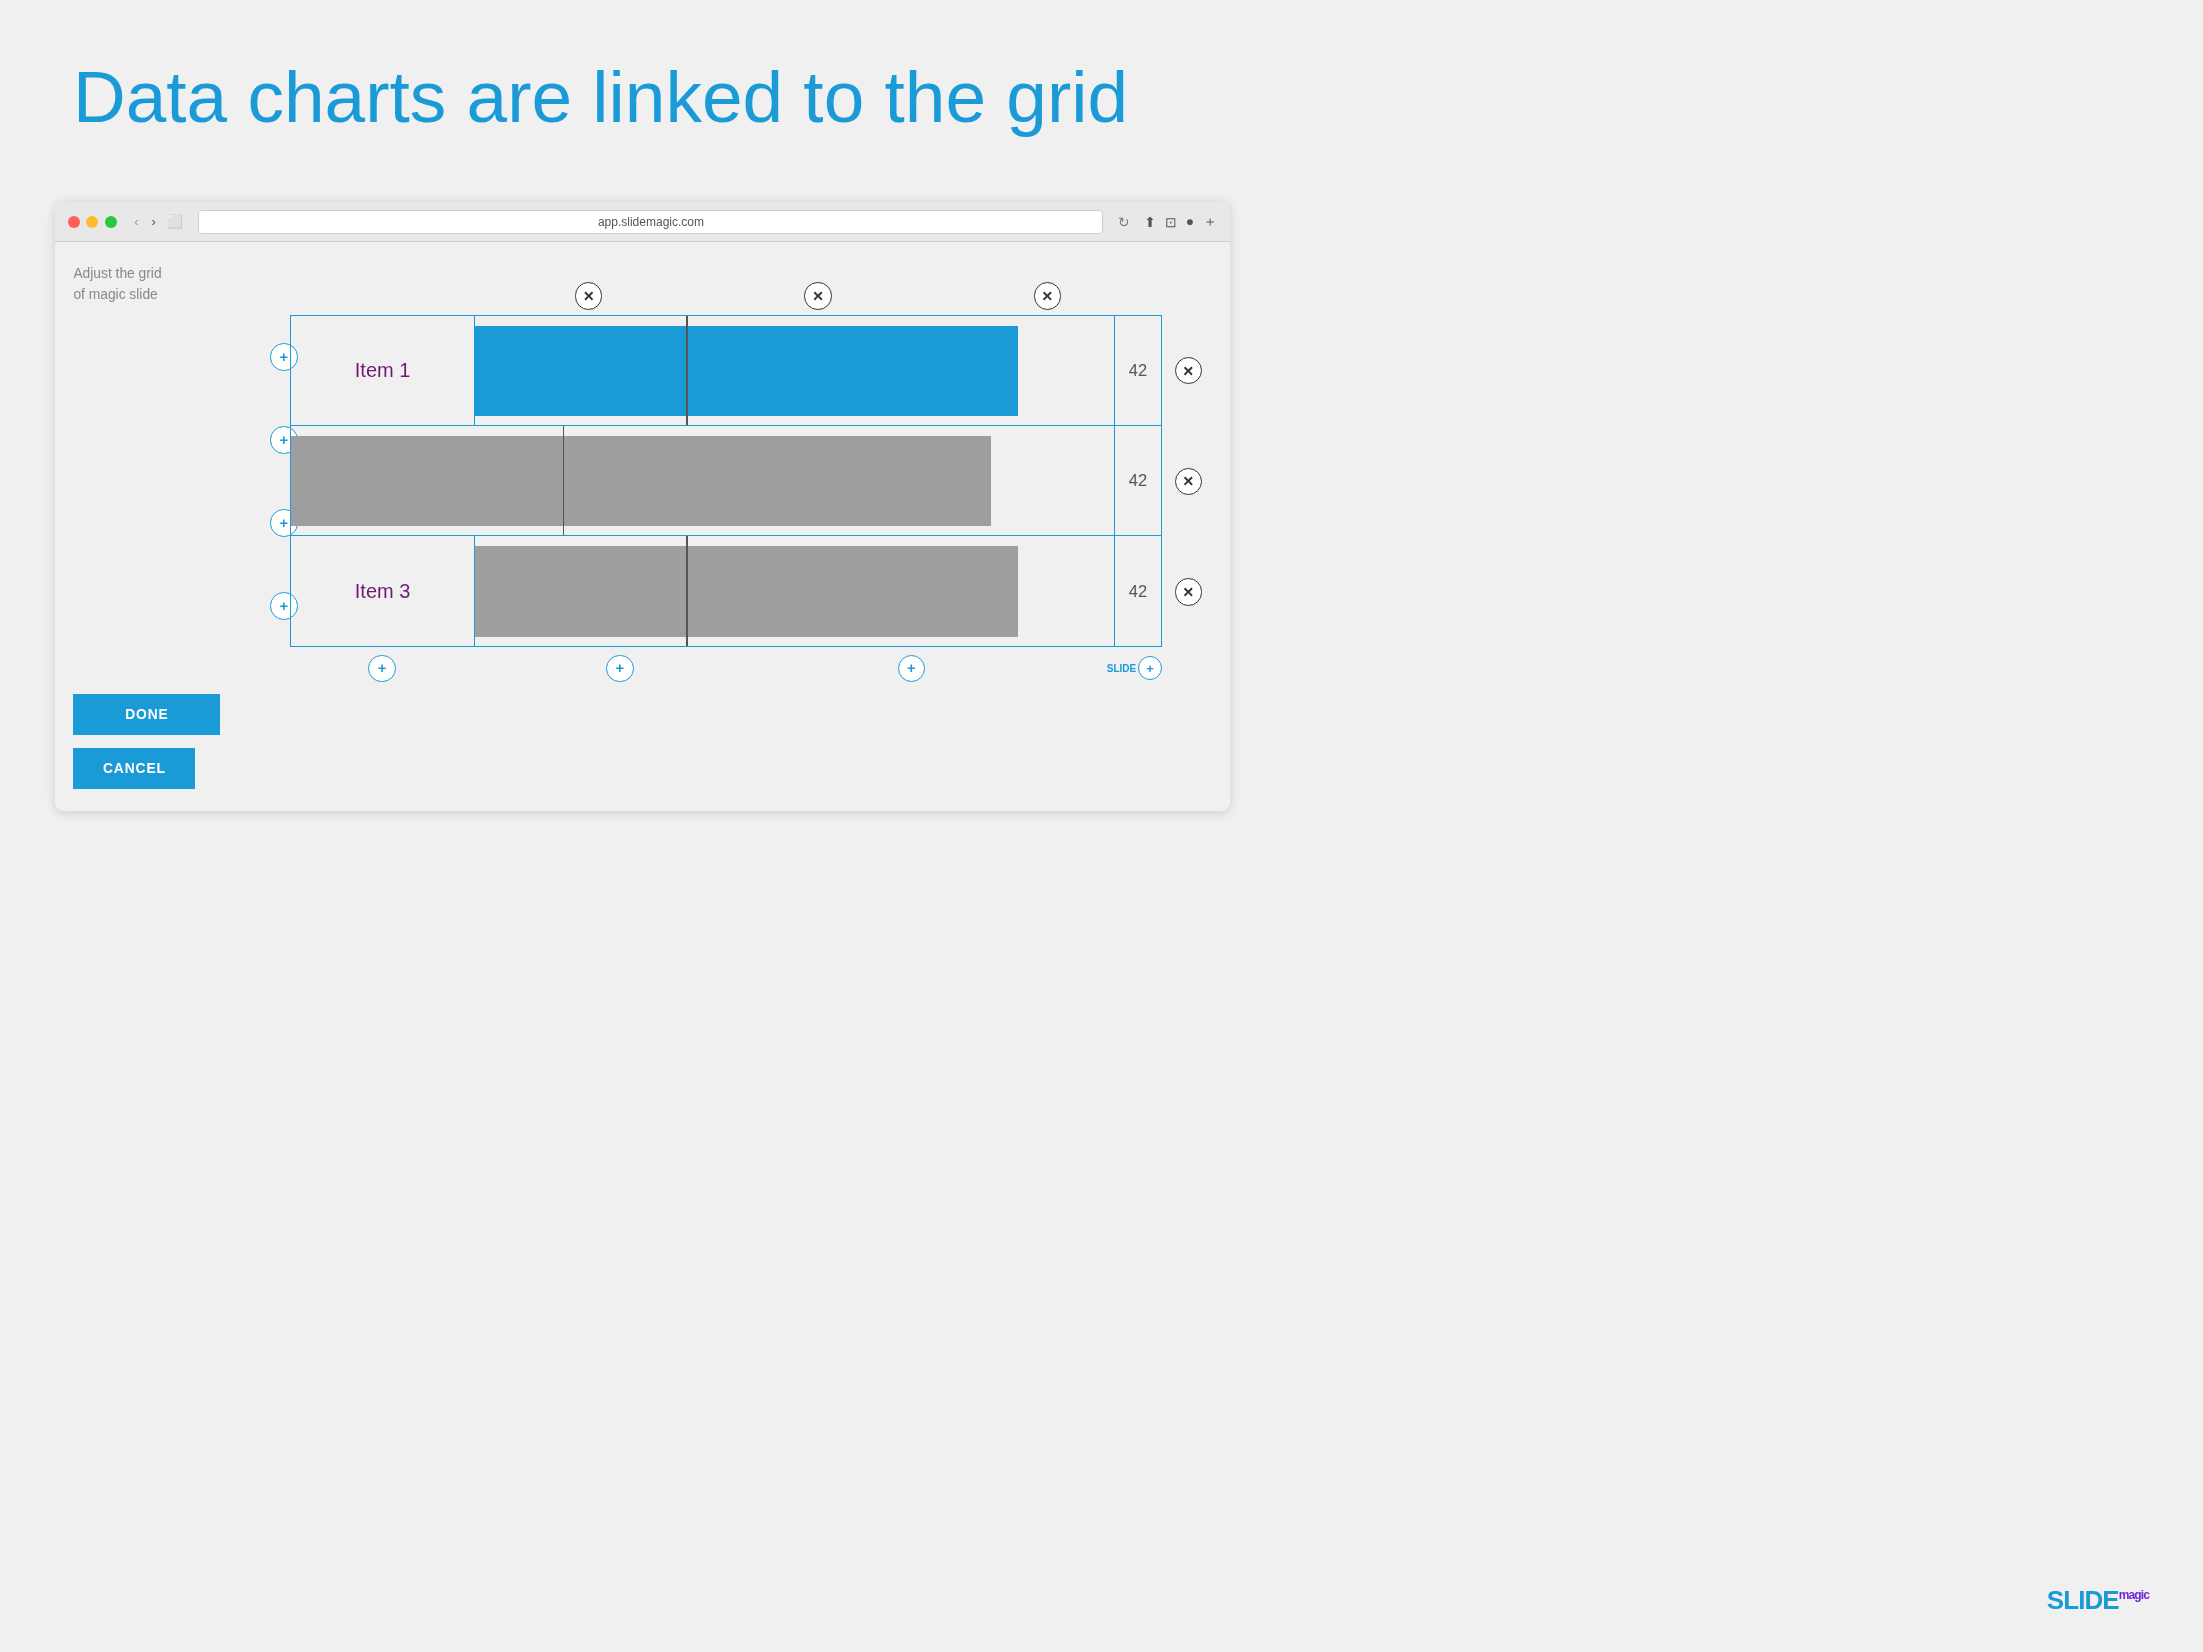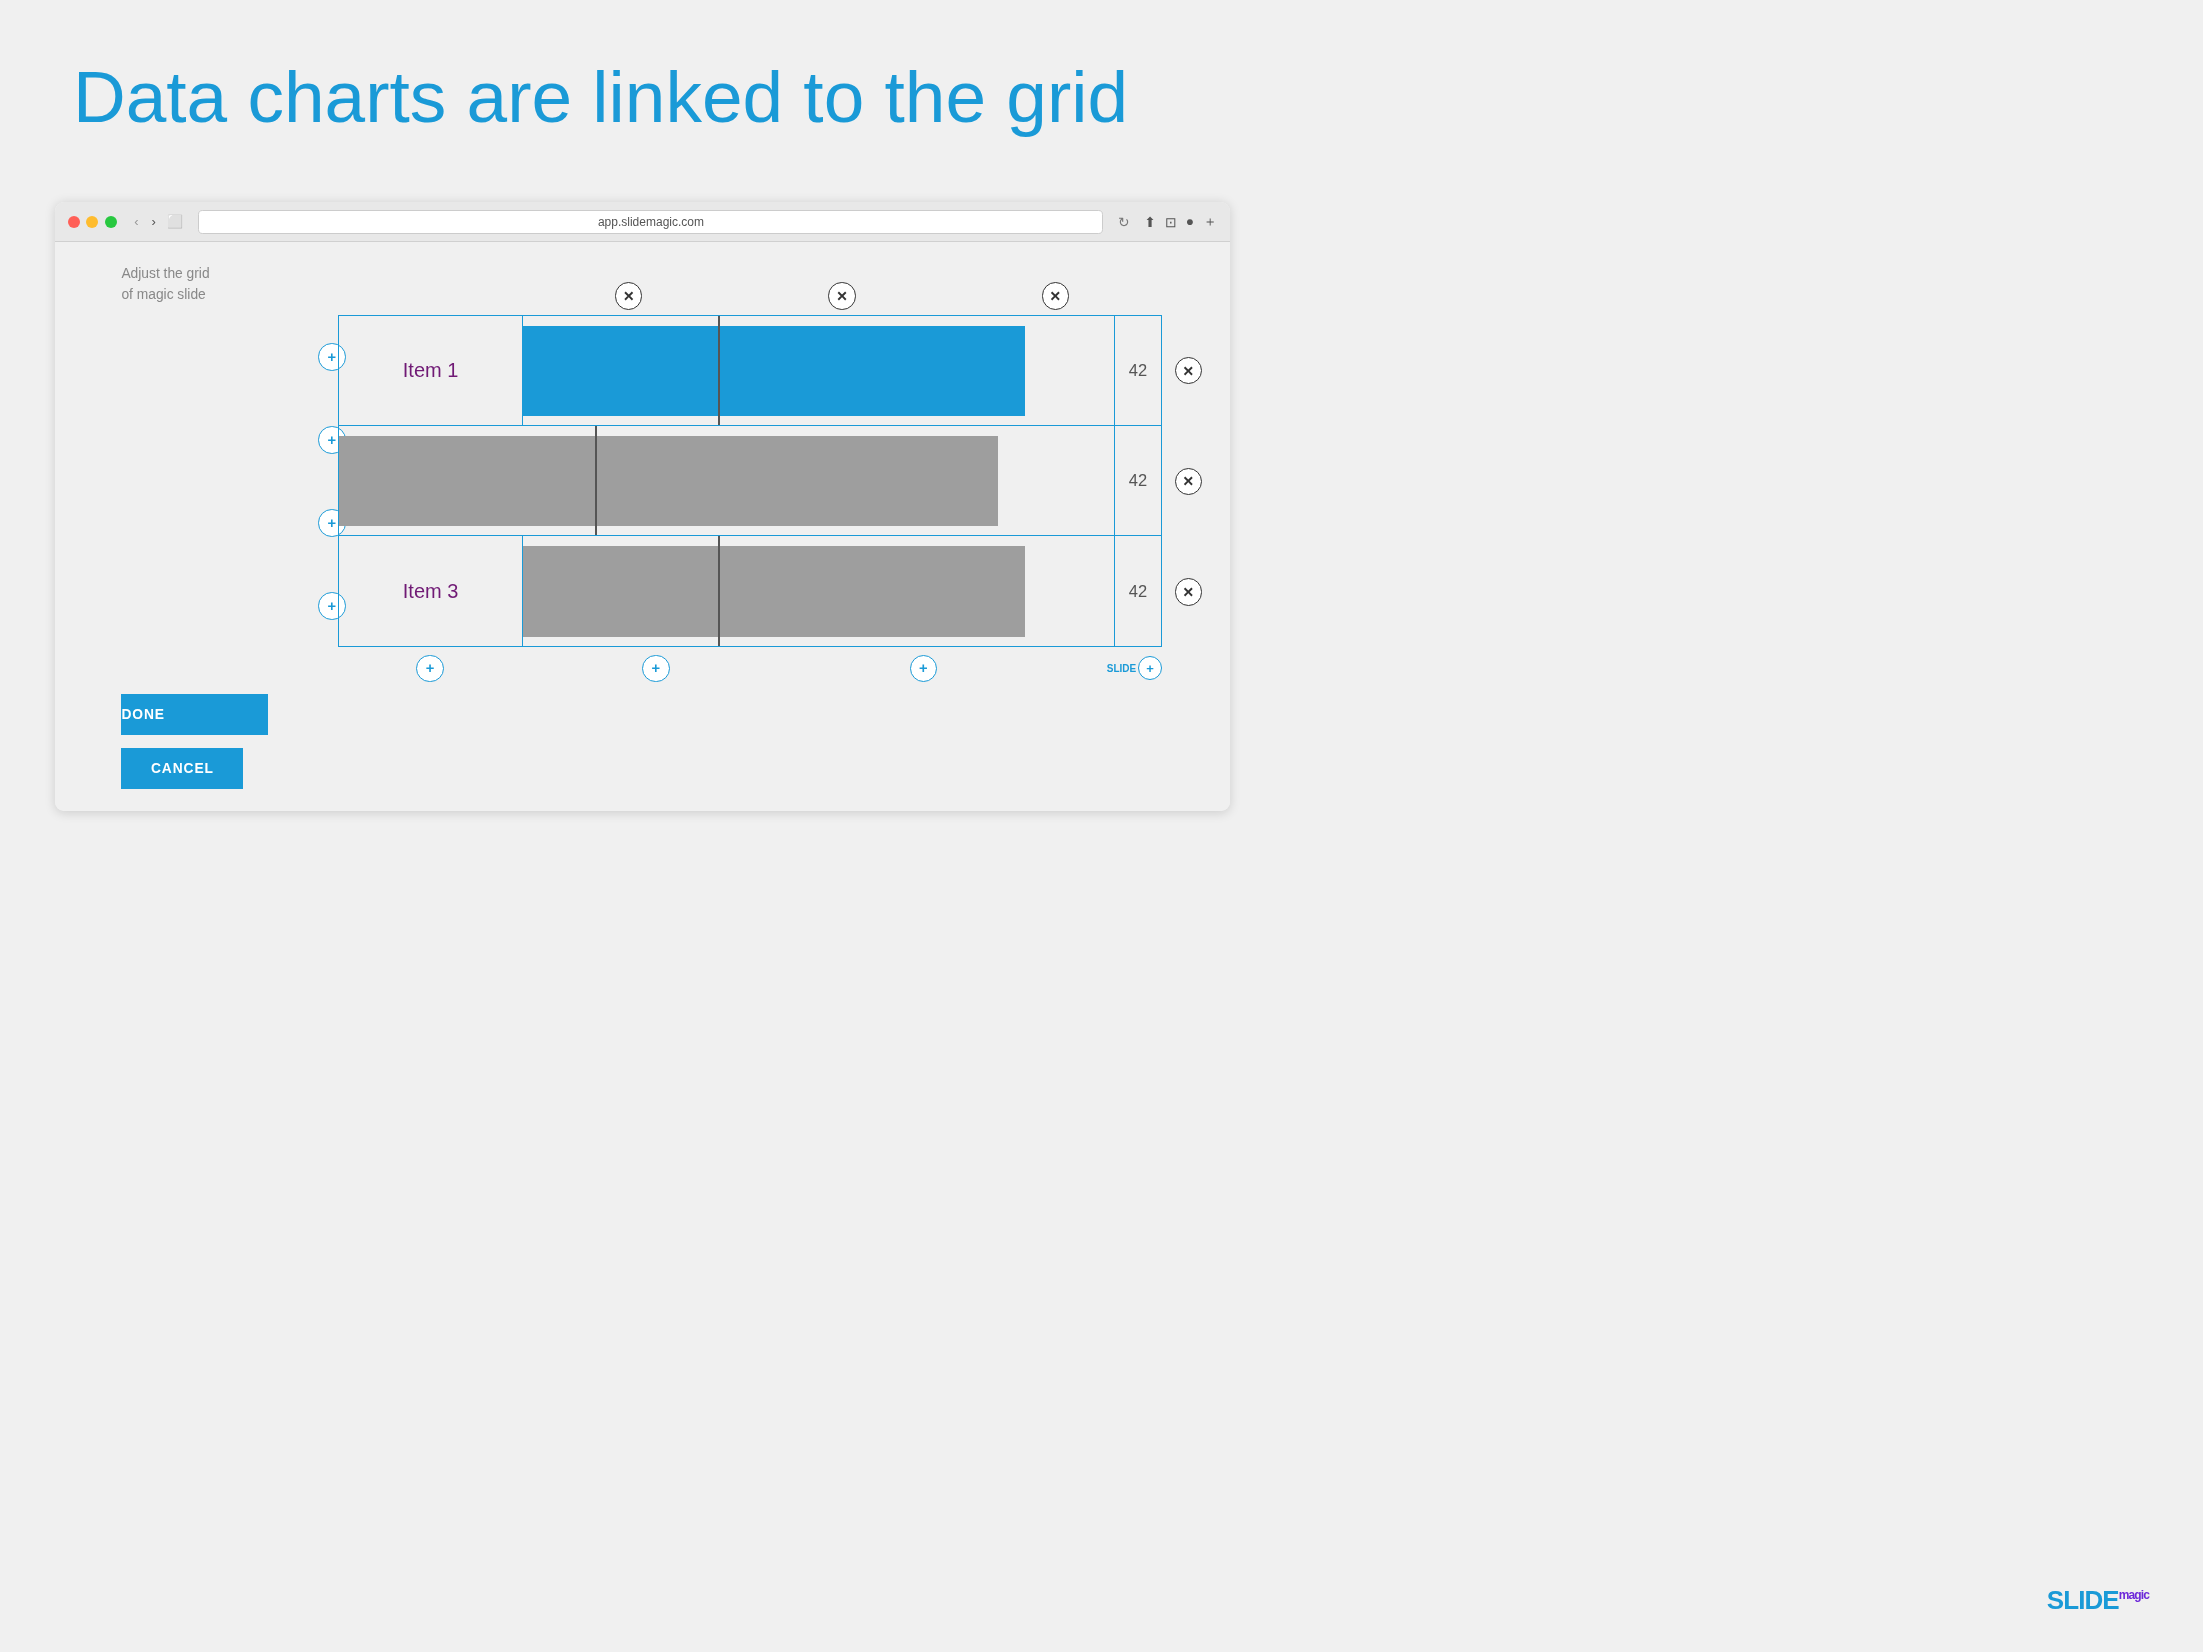--- a/index.html
+++ b/index.html
@@ -118,38 +118,37 @@
       display: flex;
       min-height: 569px;
       background: #f0f0f0;
     }
 
     
     .sidebar {
       width: 202px;
       padding: 22px 18.4px;
       flex-shrink: 0;
-      margin-left: 48px;
     }
 
     .sidebar-description {
       font-size: 13.8px;
       color: #888;
       line-height: 1.5;
       margin-bottom: 26px;
     }
 
     .done-button {
       display: block;
       width: 147px;
       background: #1a9ad7;
       color: white;
       border: none;
       padding: 13px 0;
-      text-align: left;
+      text-align: center;
       font-size: 13.8px;
       font-weight: 600;
       letter-spacing: 0.9px;
       cursor: pointer;
       margin-bottom: 13px;
     }
 
     .cancel-button {
       display: block;
       width: 122px;

